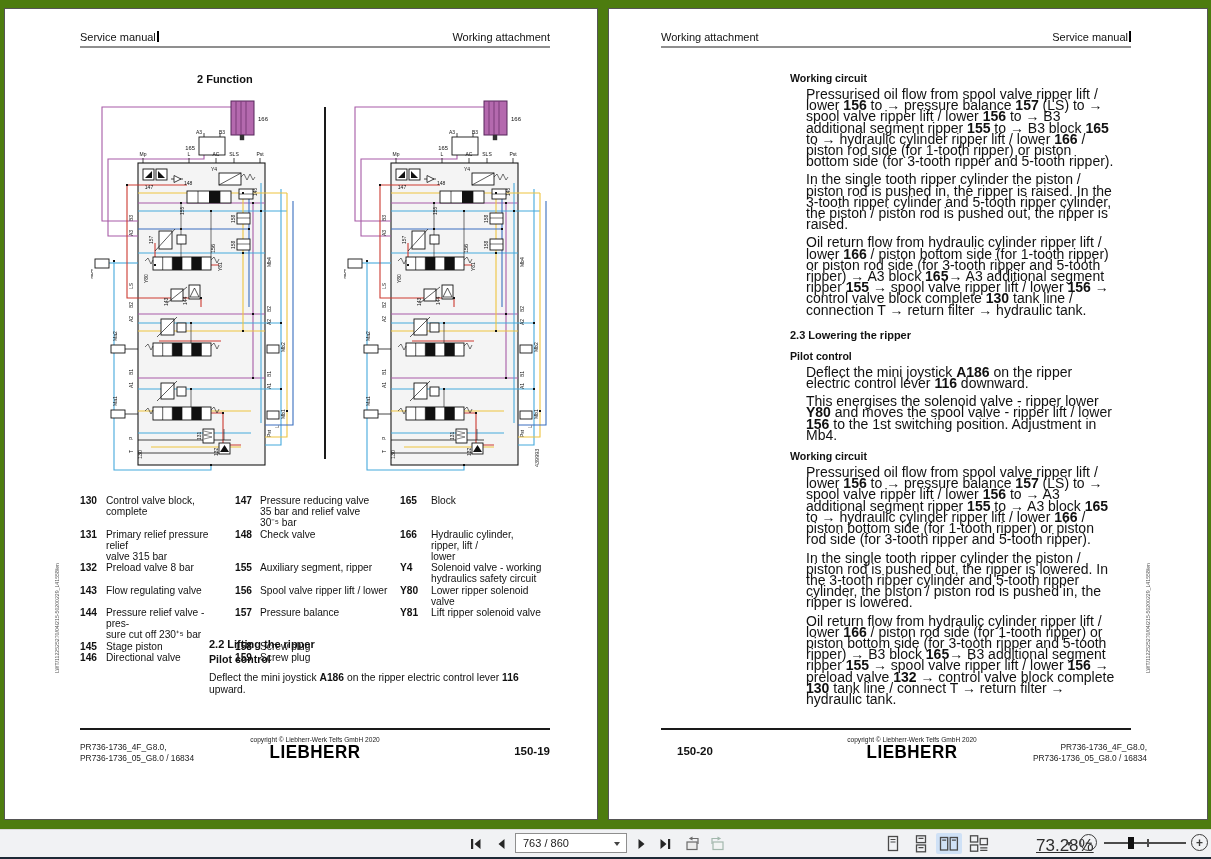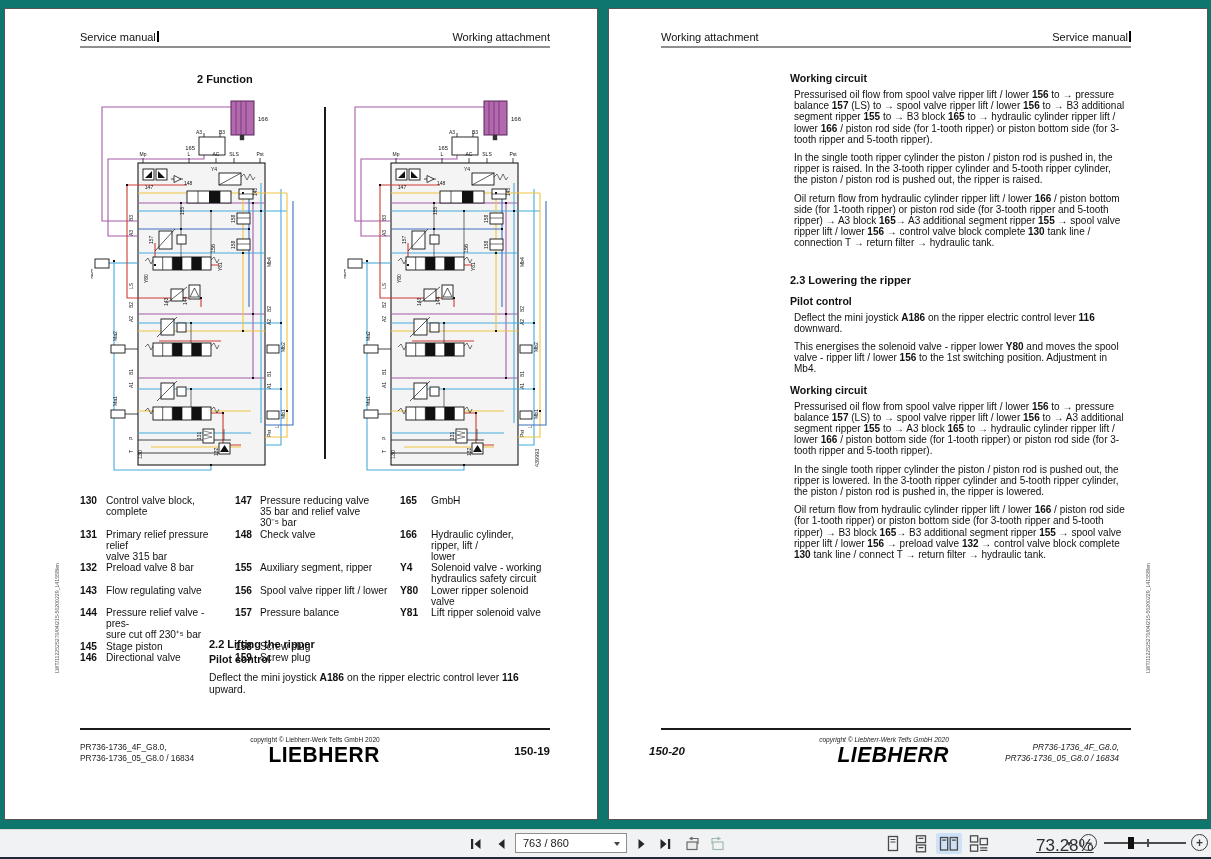--- a/index.html
+++ b/index.html
@@ -1,16 +1,16 @@
 <!DOCTYPE html>
 <html><head>
 <meta charset="utf-8">
 <style>
   html,body{margin:0;padding:0;background:#888;}
-  .viewer{position:relative;width:1211px;height:859px;background:#0f766e;overflow:hidden;
+  .viewer{position:relative;width:1211px;height:859px;background:#4d7c0f;overflow:hidden;
           font-family:"Liberation Sans",sans-serif;color:#111;}
   .page{position:absolute;top:8px;height:812px;background:#fff;border:1px solid #555;box-sizing:border-box;}
   .page-left{left:4px;width:594px;}
   .page-right{left:608px;width:600px;}
   .hdr-row{position:absolute;top:22px;display:flex;justify-content:space-between;font-size:11px;}
   .page-left .hdr-row{left:75px;width:470px;}
   .page-right .hdr-row{left:52px;width:470px;}
   .hdr-rule{position:absolute;top:37px;height:2px;background:#8f8f8f;}
   .page-left .hdr-rule{left:75px;width:470px;}
   .page-right .hdr-rule{left:52px;width:470px;}
@@ -28,36 +28,36 @@
   .lg-num{font-weight:bold;}
   .lg-text{white-space:pre-line;padding-right:6px;}
   .sec22{position:absolute;left:204px;top:629px;width:342px;}
   .sec-h2{font-size:11px;font-weight:bold;margin:0 0 3px;}
   .para-h{font-size:10.6px;font-weight:bold;margin:0 0 7px;}
   .para{font-size:10.3px;line-height:11.5px;margin:0 0 8px;}
   .ftr-rule{position:absolute;left:75px;top:719px;height:1.5px;background:#1a1a1a;width:470px;}
   .page-right .ftr-rule{left:52px;}
   .ftr{position:absolute;top:727px;height:50px;}
   .page-left .ftr{left:75px;width:470px;}
-  .page-right .ftr{left:40px;width:470px;font-style:italic;}
+  .page-right .ftr{left:68px;width:470px;}
   .ftr-doc{position:absolute;top:6px;font-size:8.4px;line-height:10.5px;color:#222;}
   .ftr-doc.right{right:0;text-align:right;}
   .ftr-center{position:absolute;left:50%;transform:translateX(-50%);top:0;text-align:center;}
   .copyright{font-size:6.6px;color:#222;margin-bottom:0px;}
-  .logo{font-size:21px;font-weight:800;letter-spacing:0.5px;color:#000;transform:scaleY(1.05);text-align:right;}
+  .logo{font-size:17px;font-weight:800;letter-spacing:0.5px;color:#000;transform:scaleY(1.05);}
   .ftr-page{position:absolute;top:9px;font-size:11.5px;font-weight:bold;}
   .ftr-page.right{right:0;} .ftr-page.left{left:0;}
   .margin-code{position:absolute;top:664px;font-size:5.2px;color:#555;
                transform:rotate(-90deg);transform-origin:0 0;white-space:nowrap;}
   .page-left .margin-code{left:49px;} .page-right .margin-code{left:536px;}
   .rp-content{position:absolute;left:181px;top:63px;width:341px;}
   .rp-content .wc-h{font-size:10.6px;font-weight:bold;margin:9px 0 5px;}
   .rp-content .wc-h:first-child{margin-top:0;}
-  .rp-content .h2{font-size:11px;font-weight:bold;margin:25px 0 5px;}
-  .rp-content p{font-size:10px;line-height:11.2px;margin:0 4px 7px;}
+  .rp-content .h2{font-size:11px;font-weight:bold;margin:13px 0 5px;}
+  .rp-content p{font-size:14px;line-height:11.2px;margin:0 16px 7px;}
   
   .toolbar{position:absolute;left:0;top:829px;width:1211px;height:27px;background:#f1f2f4;border-top:1px solid #d9d9d9;}
   .bottombar{position:absolute;left:0;top:857px;width:1211px;height:2px;background:#1e2a36;}
   .tb-btn{position:absolute;top:5px;width:18px;height:17px;display:flex;align-items:center;justify-content:center;}
   .page-field{position:absolute;left:515px;top:3px;width:112px;height:20px;background:#fff;border:1px solid #8f8f8f;
               box-sizing:border-box;font-size:11px;line-height:18px;padding-left:7px;color:#222;}
   .dd{position:absolute;width:0;height:0;border-left:3.5px solid transparent;border-right:3.5px solid transparent;border-top:4px solid #444;}
   .lay{position:absolute;top:3px;width:26px;height:21px;display:flex;align-items:center;justify-content:center;border-radius:2px;}
   .lay.sel{background:#cfe1f6;}
   .zoom-label{position:absolute;left:1036px;top:6px;font-size:17px;color:#2e2e2e;text-decoration:underline;}
@@ -468,21 +468,21 @@
 
     <div class="legend" id="legend">
         <div class="lg-num">130</div>
         <div class="lg-text">Control valve block,
 complete</div>
         <div class="lg-num">147</div>
         <div class="lg-text">Pressure reducing valve
 35 bar and relief valve
 30⁻⁵ bar</div>
         <div class="lg-num">165</div>
-        <div class="lg-text">GmbH</div>
+        <div class="lg-text">Block</div>
         <div class="lg-num">131</div>
         <div class="lg-text">Primary relief pressure relief
 valve 315 bar</div>
         <div class="lg-num">148</div>
         <div class="lg-text">Check valve</div>
         <div class="lg-num">166</div>
         <div class="lg-text">Hydraulic cylinder, ripper, lift /
 lower</div>
         <div class="lg-num">132</div>
         <div class="lg-text">Preload valve 8 bar</div>

